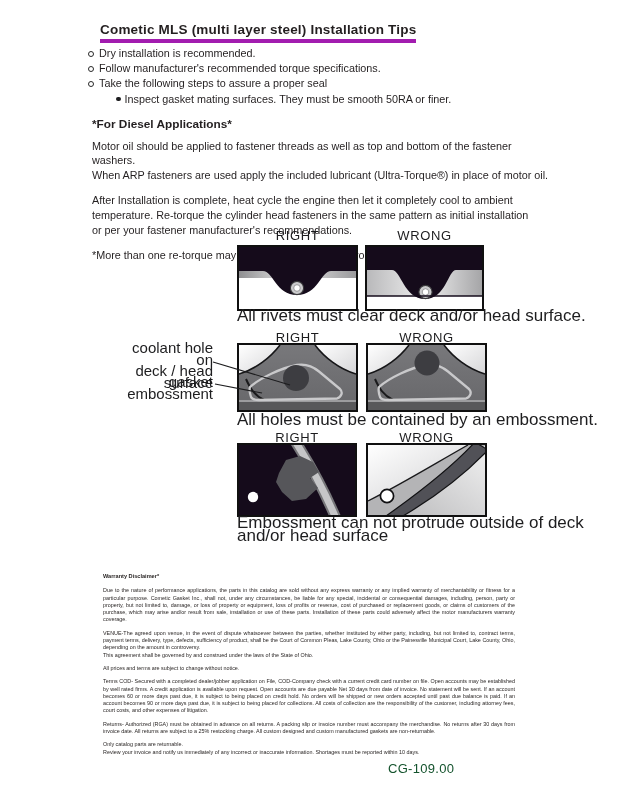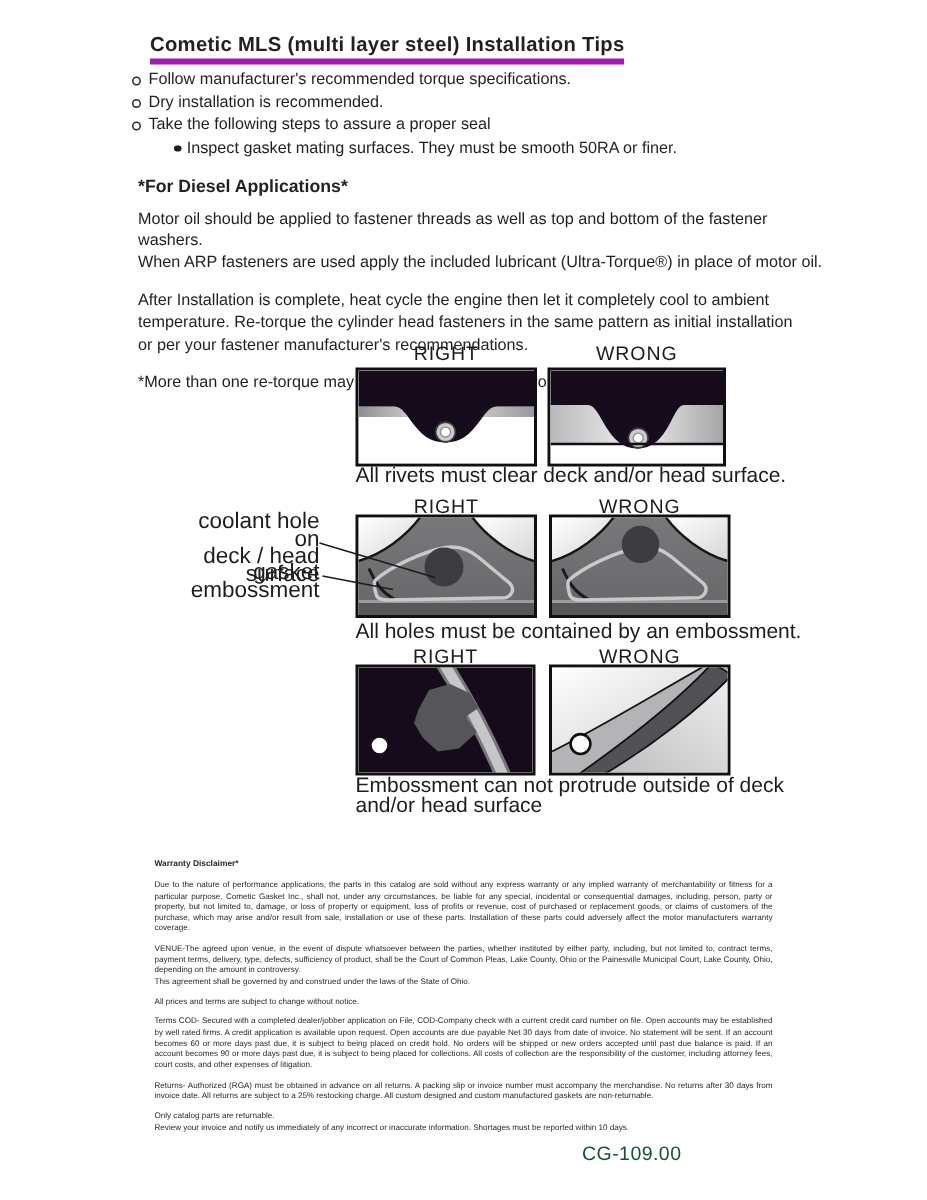--- a/index.html
+++ b/index.html
@@ -17,46 +17,46 @@
   
   .diesel{position:absolute;left:92px;top:117px;width:460px;font-size:10.8px;line-height:14.6px;}
   .diesel h2{font-size:11.8px;font-weight:bold;margin:0 0 7px 0;}
   .diesel p{margin:0 0 11px 0;}
   .preline{white-space:pre-line;}
   
   .diagrams{position:absolute;left:0;top:228px;width:618px;height:315px;}
   .diag-label{position:absolute;text-align:center;font-size:13px;letter-spacing:.6px;color:#1c1c1e;}
   .panel{position:absolute;border:2px solid #101010;box-sizing:border-box;background:#fff;}
   .panel svg{display:block;width:100%;height:100%;}
-  .caption{position:absolute;left:237px;font-size:14px;line-height:12.5px;color:#1d1d1f;}
+  .caption{position:absolute;left:237px;font-size:17px;line-height:12.5px;color:#1d1d1f;}
   .ann{position:absolute;text-align:right;font-size:15px;line-height:11.5px;color:#1d1d1f;}
   .leader{position:absolute;left:0;top:0;pointer-events:none;}
   
   .legal{position:absolute;left:103px;top:573px;width:412px;font-size:5.4px;line-height:7.3px;
          text-align:justify;color:#2b2726;}
   .legal .lg-head{font-weight:bold;margin:0 0 7px 0;font-size:5.6px;}
   .legal p{margin:0 0 6px 0;}
   
   .pagenum{position:absolute;left:388px;top:761px;font-size:13px;color:#14532d;letter-spacing:.3px;}
 </style>
 </head>
 <body>
 
 <div class="page">
 
   <div class="title">Cometic MLS (multi layer steel) Installation Tips</div>
 
   <div class="bullets">
     <div class="b-row">
       <span class="b-mark"></span>
-      <span>Follow manufacturer's recommended torque specifications.</span>
+      <span>Dry installation is recommended.</span>
     </div>
     <div class="b-row">
       <span class="b-mark"></span>
-      <span>Dry installation is recommended.</span>
+      <span>Follow manufacturer's recommended torque specifications.</span>
     </div>
     <div class="b-row">
       <span class="b-mark"></span>
       <span>Take the following steps to assure a proper seal</span>
     </div>
     <div class="sb-row">
       <span class="sb-mark"></span>
       <span>Inspect gasket mating surfaces.  They must be smooth 50RA or finer.</span>
     </div>
   </div>

